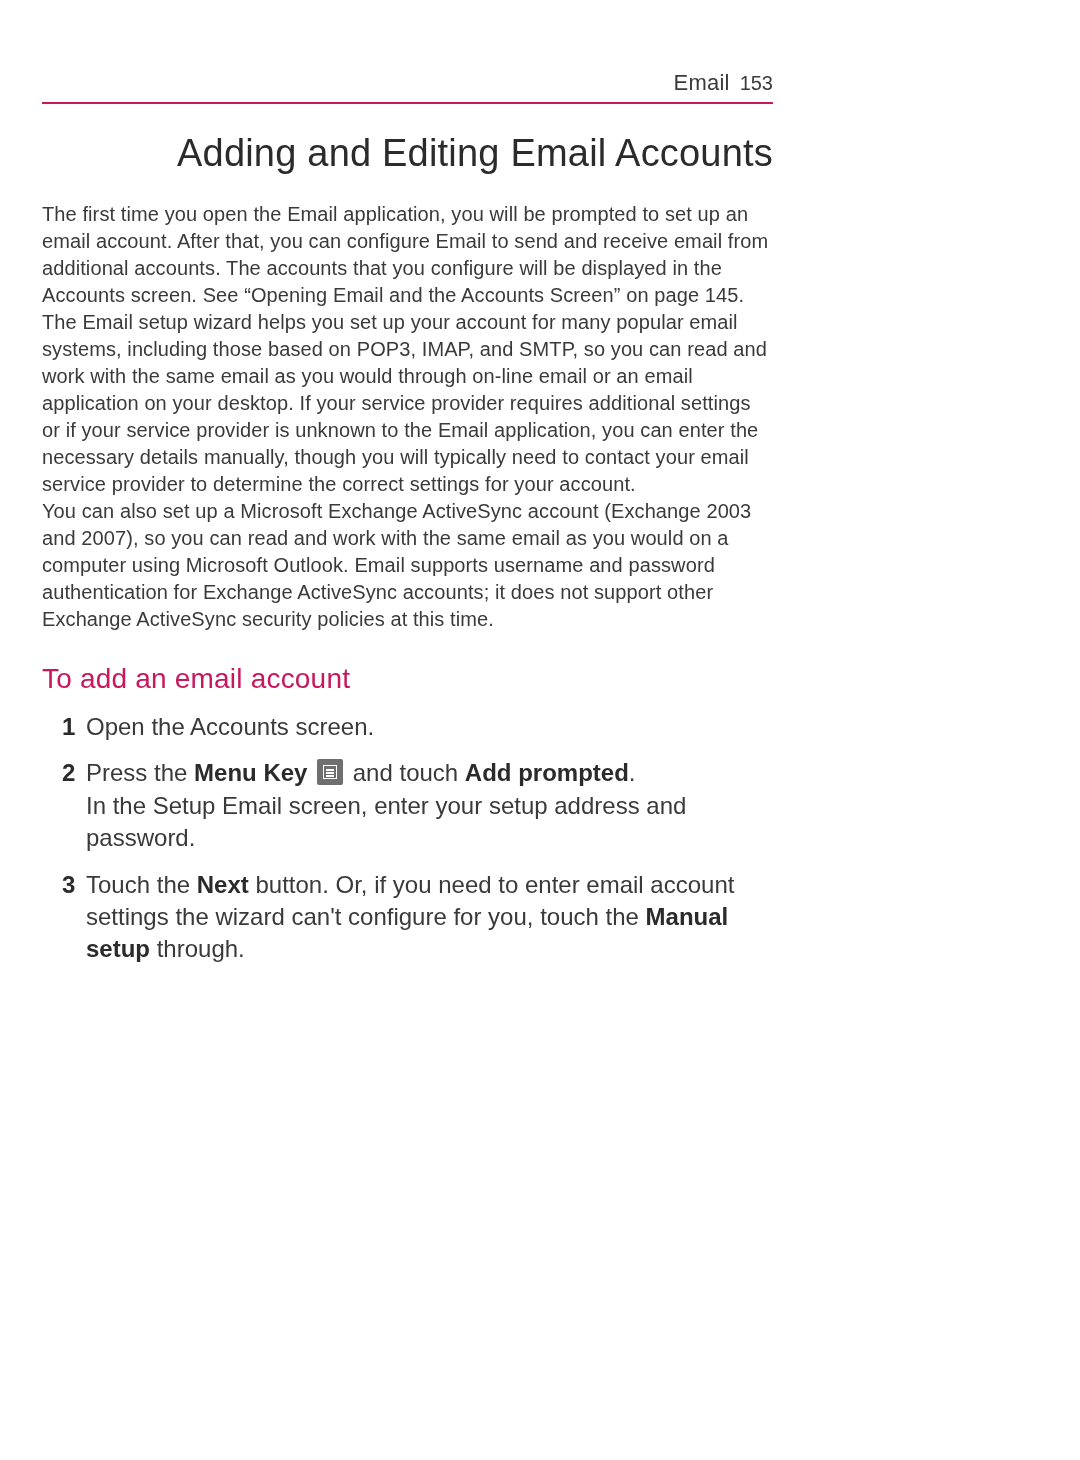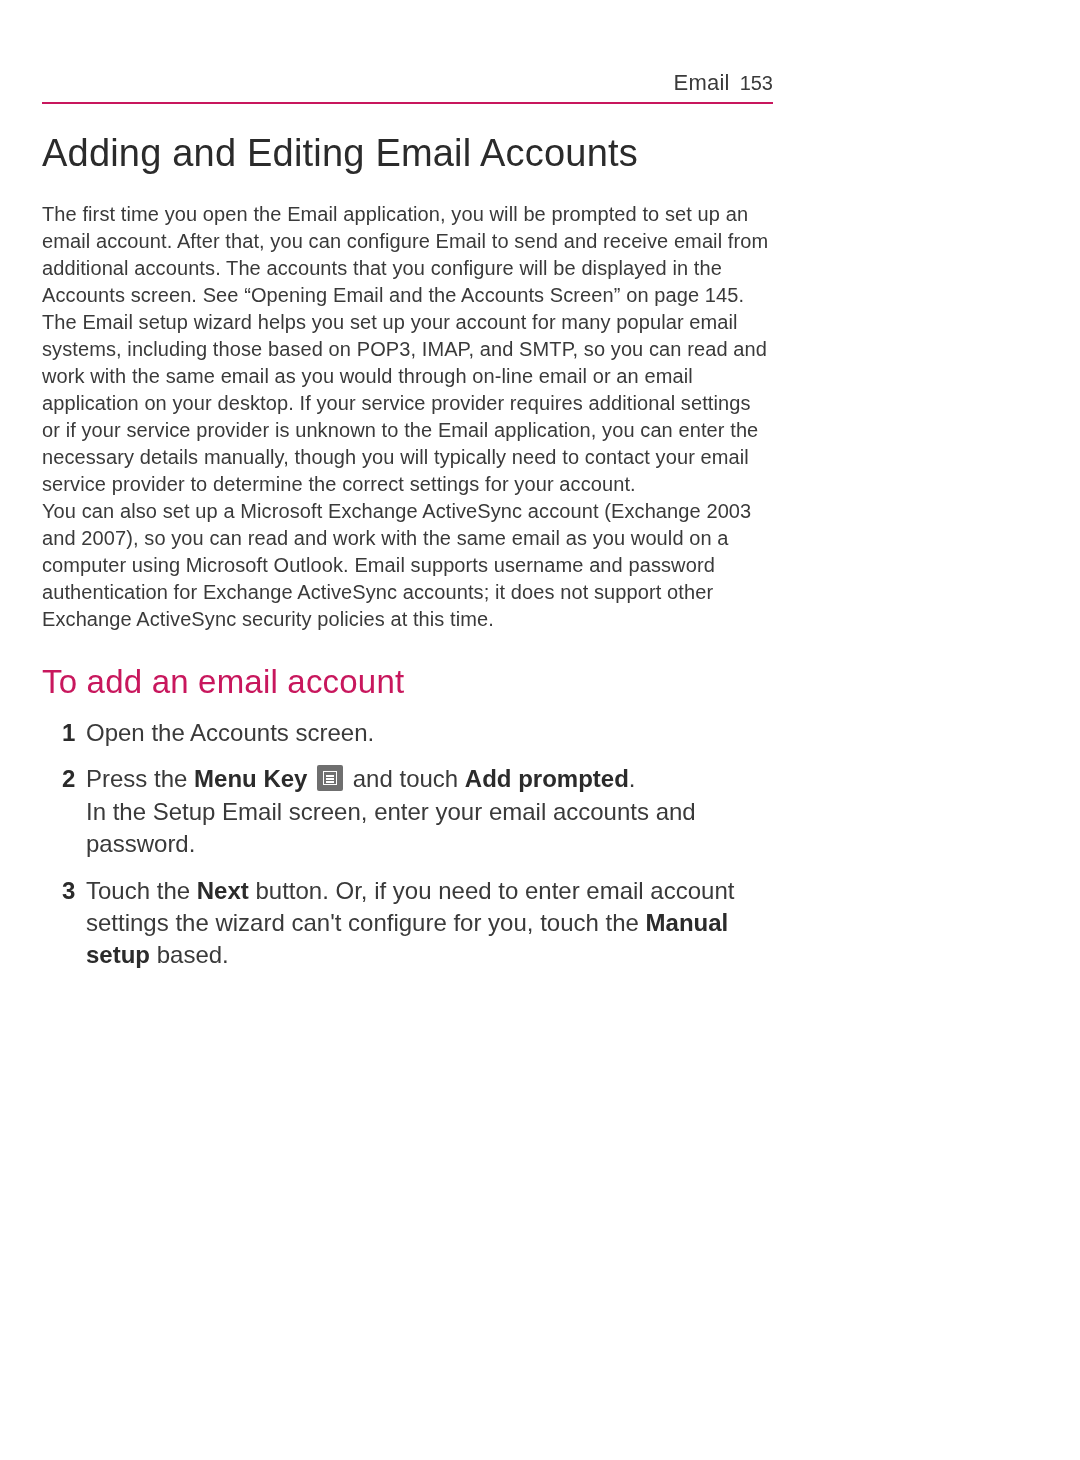--- a/index.html
+++ b/index.html
@@ -36,30 +36,31 @@
   .running-head .pageno {
     font-size: 20px;
     color: #3a3a3a;
   }
   h1.title {
     font-size: 38px;
     font-weight: 400;
     margin: 0 0 26px 0;
     color: #2b2b2b;
     letter-spacing: 0.2px;
+    text-align: right;
   }
   p.body {
     font-size: 20px;
     line-height: 1.35;
     margin: 0;
     color: #3a3a3a;
     letter-spacing: 0.1px;
   }
   h2.subhead {
-    font-size: 33px;
+    font-size: 28px;
     font-weight: 400;
     color: #c8175d;
     margin: 30px 0 16px 0;
     letter-spacing: 0.2px;
   }
   ol.steps {
     list-style: none;
     margin: 0;
     padding: 0 0 0 20px;
   }
@@ -134,23 +135,23 @@
 
     <li>
       <span class="num">1</span>
       <span class="step-block">Open the Accounts screen.</span>
     </li>
 
     <li>
       <span class="num">2</span>
       <span class="step-text">Press the </span><span class="b">Menu Key</span>
       <span class="menu-key-icon"></span><span class="step-text"> and touch </span><span class="b">Add prompted</span><span class="step-text">.</span>
-      <span class="step-block">In the Setup Email screen, enter your email accounts and password.</span>
+      <span class="step-block">In the Setup Email screen, enter your setup address and password.</span>
     </li>
 
     <li>
       <span class="num">3</span>
-      <span class="step-text">Touch the </span><span class="b">Next</span><span class="step-text"> button. Or, if you need to enter email account settings the wizard can't configure for you, touch the </span><span class="b">Manual setup</span><span class="step-text"> based.</span>
+      <span class="step-text">Touch the </span><span class="b">Next</span><span class="step-text"> button. Or, if you need to enter email account settings the wizard can't configure for you, touch the </span><span class="b">Manual setup</span><span class="step-text"> through.</span>
     </li>
 
   </ol>
 
 </div>
 
 </body></html>

